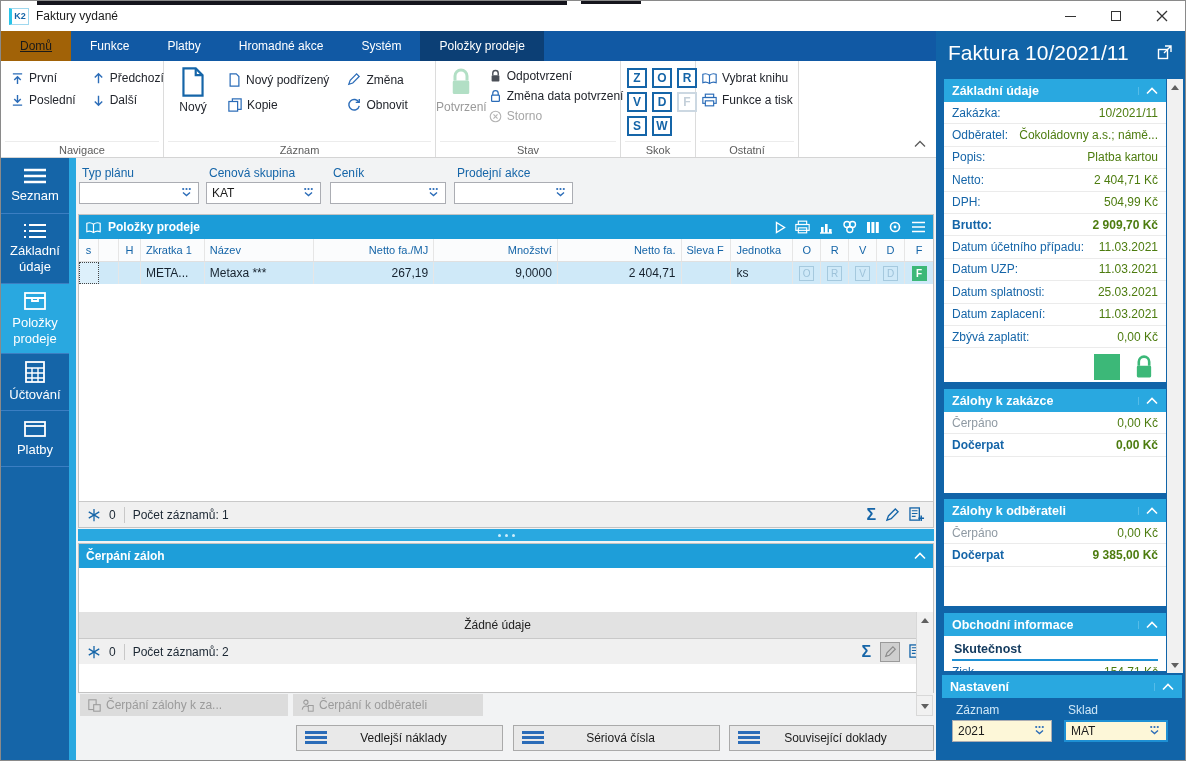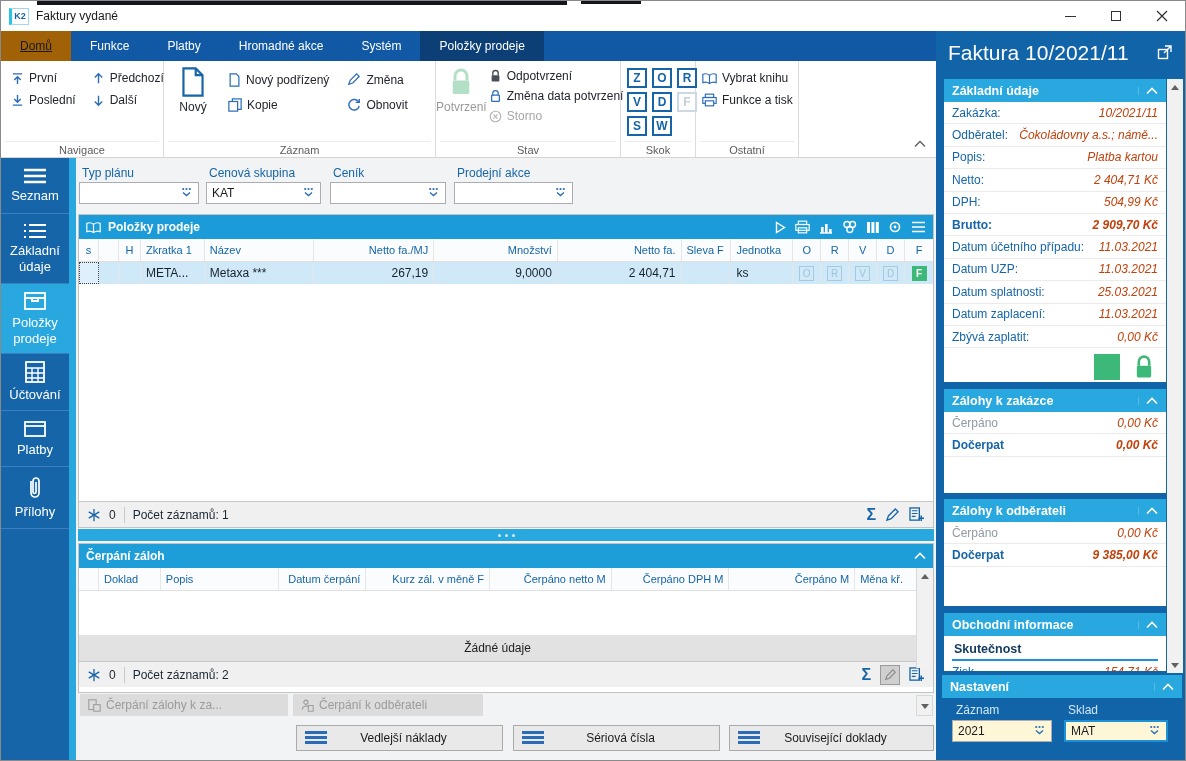--- a/index.html
+++ b/index.html
@@ -106,21 +106,21 @@
   .panel { position:absolute; left:935px; top:30px; width:251px; height:731px; background:#1164a8; }
   .panel-title { position:absolute; top:10px; left:12px; font-size:21px; color:#fff; }
   .panel-pop { position:absolute; top:13px; right:14px; }
   .card { position:absolute; left:8px; width:222px; background:#fff; overflow:hidden; }
   .card-hdr { height:23px; background:#29a8e0; color:#fff; font-weight:bold; font-size:12.5px;
               display:flex; align-items:center; padding:0 8px; }
   .card-hdr .chev { margin-left:auto; border-left:1px solid #55bce8; padding-left:7px; display:flex; }
   .prow { display:flex; justify-content:space-between; align-items:center; height:22.4px;
           padding:0 8px; border-bottom:1px solid #ebebeb; font-size:12px; }
   .prow .rl { color:#1565a8; white-space:nowrap; overflow:hidden; }
-  .prow .rv { color:#c2410c; white-space:nowrap; margin-left:6px;font-style:italic; }
+  .prow .rv { color:#4d7c0f; white-space:nowrap; margin-left:6px; }
   .prow.bold .rl, .prow.bold .rv { font-weight:bold; }
   .prow.graylab .rl { color:#8f9aa3; }
   .status-icons-row { display:flex; justify-content:flex-end; align-items:center; gap:12px; padding:6px 10px; }
   .green-square { width:26px; height:26px; background:#3cb878; }
   .panel-scroll { position:absolute; right:4px; top:48px; width:16px; height:594px; background:#f1f1f1; }
   .subhead { font-weight:bold; color:#123a5e; font-size:12.5px; padding:6px 10px 3px; }
   .subline { height:2px; background:#1e90d4; margin:0 8px; }
   .nast-label { color:#cfe7f7; font-size:12px; padding-left:4px; }
   .ncombo { margin-top:3px; height:22px; width:100px; background:#fdf7d8; border:1px solid #abadb3;
             display:flex; align-items:center; justify-content:space-between; padding:0 5px; color:#1b1b1b; }
@@ -339,26 +339,20 @@
           <path d="M1 7h18M7 7v14M13 7v14M1 12h18M1 17h18" stroke="#fff" stroke-width="1.4"></path>
         </svg>
       <span>Účtování</span>
     </div>
     <div class="side-item" style="height:56px;">
       <svg width="24" height="18" viewBox="0 0 24 18">
           <rect x="2" y="2" width="20" height="14" fill="none" stroke="#fff" stroke-width="1.8"></rect>
           <path d="M2 6h20" stroke="#fff" stroke-width="1.8"></path>
         </svg>
       <span>Platby</span>
-    </div>
-    <div class="side-item" style="height:62px;">
-      <svg width="18" height="24" viewBox="0 0 18 24">
-          <path d="M5 5v12a4 4 0 0 0 8 0V5a3 3 0 0 0-6 0v11a1.5 1.5 0 0 0 3 0V6" fill="none" stroke="#fff" stroke-width="1.7"></path>
-        </svg>
-      <span>Přílohy</span>
     </div>
   </div>
 
   <div class="content">
 
     <span class="filter-label" style="left:6px;">Typ plánu</span>
     <div class="combo" style="left:3px;width:120px;">
       <span></span>
       <svg width="13" height="12" viewBox="0 0 13 12">
           <circle cx="3.2" cy="2" r="1.1" fill="#2b6cb8"></circle>
@@ -519,31 +513,20 @@
       <div class="grid-titlebar" style="background:#1e9ed9;">
         <span>Čerpání záloh</span>
         <div class="grid-title-icons">
           <svg width="12" height="8" viewBox="0 0 12 8">
               <path d="M1 6.5L6 1.5l5 5" fill="none" stroke="#fff" stroke-width="1.6"></path>
             </svg>
         </div>
       </div>
       <div style="position:relative;width:854px;">
         <div style="width:837px;">
-          <div class="hdr-row">
-            <div class="c hc" style="width:20px;"></div>
-            <div class="c hc" style="width:62px;">Doklad</div>
-            <div class="c hc" style="width:118px;">Popis</div>
-            <div class="c hc num" style="width:88px;">Datum čerpání</div>
-            <div class="c hc num" style="width:124px;">Kurz zál. v měně F</div>
-            <div class="c hc num" style="width:122px;">Čerpáno netto M</div>
-            <div class="c hc num" style="width:118px;">Čerpáno DPH M</div>
-            <div class="c hc num" style="width:126px;">Čerpáno M</div>
-            <div class="c hc" style="width:61px;border-right:none;">Měna kř.</div>
-          </div>
           <div class="empty-band">Žádné údaje</div>
         </div>
         <div class="scrolltrack" style="top:0;height:100px;">
           <span class="scroll-arrow" style="top:0;">
               <i class="tri-up"></i>
             </span>
         </div>
       </div>
       <div class="grid-status" style="margin-top:0;">
         <svg width="14" height="14" viewBox="0 0 16 16">

